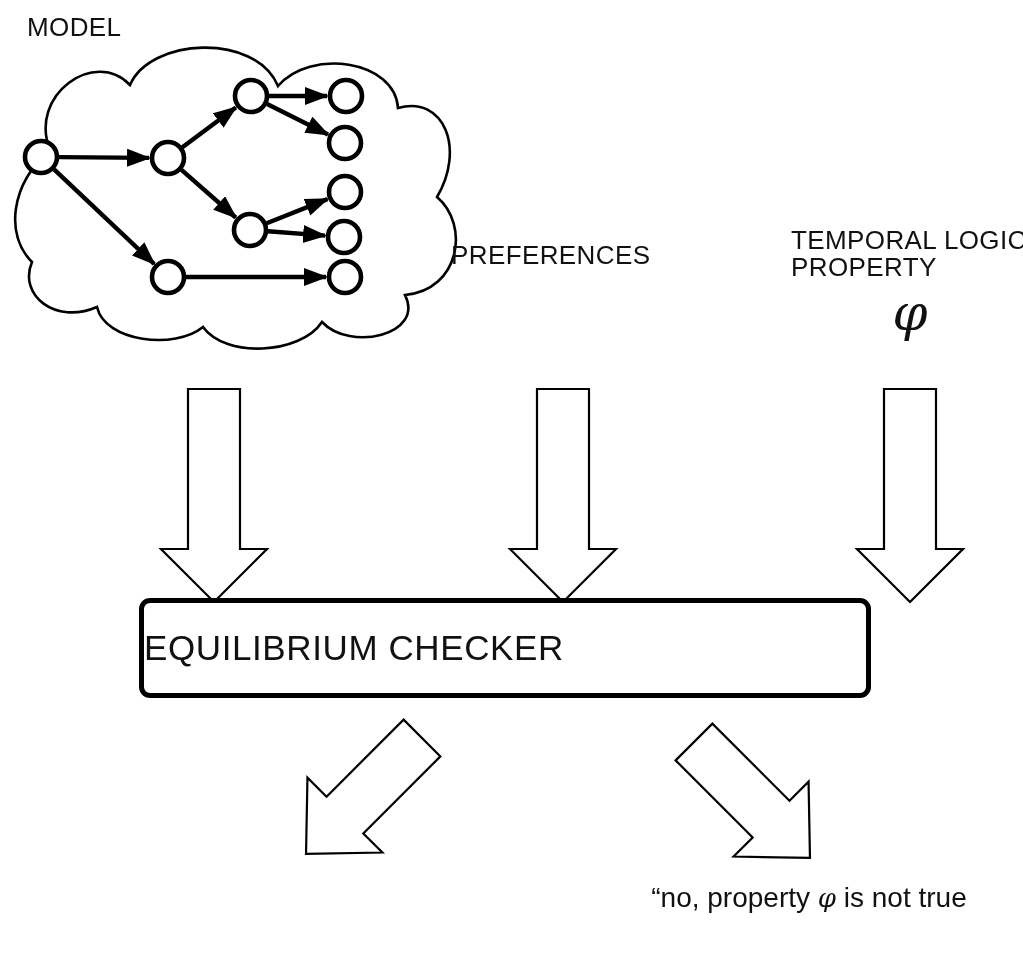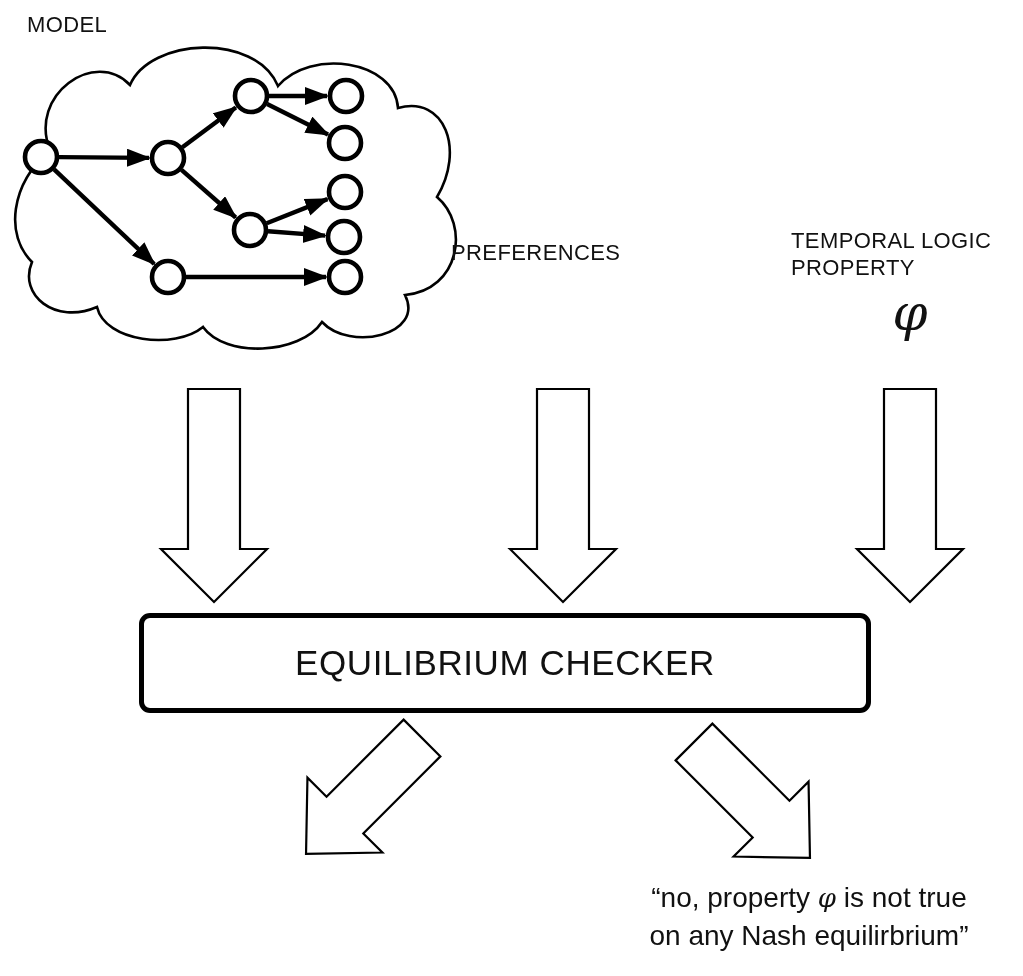--- a/index.html
+++ b/index.html
@@ -11,21 +11,21 @@
     color:#111111;
     overflow:hidden;
   }
   .stage svg{position:absolute;left:0;top:0;}
   .label{
     position:absolute;
     font-family:"Liberation Sans",sans-serif;
     color:#111111;
     white-space:nowrap;
   }
-  .small-caps-label{font-size:22px;letter-spacing:0.4px;}
+  .small-caps-label{font-size:26px;letter-spacing:0.4px;}
   .centered{white-space:normal;}
   .model-label{left:27px;top:12px;}
   .preferences-label{left:451px;top:240px;width:220px;}
   .preferences-math{
     left:428px;top:288px;width:262px;
     font-family:"DejaVu Serif","DejaVu Sans",serif;
     font-size:37px;text-align:center;
   }
   .preferences-math sub{
     font-style:italic;font-size:24px;
@@ -34,26 +34,26 @@
   .math-dots{letter-spacing:4px;}
   .temporal-label{left:791px;top:227px;width:240px;line-height:27px;}
   .temporal-label span{display:block;}
   .phi-symbol{
     left:858px;top:284px;width:104px;
     font-family:"DejaVu Serif","DejaVu Sans",serif;
     font-style:italic;font-size:50px;text-align:center;
   }
   .checker-box{
     position:absolute;
-    left:139px;top:613px;width:732px;height:100px;
+    left:139px;top:598px;width:732px;height:100px;
     box-sizing:border-box;
     border:5px solid #000000;
     border-radius:11px;
     background:#ffffff;
-    display:flex;align-items:center;justify-content:center;
+    display:flex;align-items:center;
   }
   .checker-label{
     font-size:35px;letter-spacing:0.6px;color:#111111;
     font-family:"Liberation Sans",sans-serif;
   }
   .output-text{
     position:absolute;top:879px;width:420px;
     font-size:28px;line-height:38px;text-align:center;
     white-space:normal;
   }
@@ -139,15 +139,15 @@
   </div>
 
   <div class="label phi-symbol">φ</div>
 
   <div class="checker-box">
     <span class="checker-label">EQUILIBRIUM CHECKER</span>
   </div>
 
 
   <div class="label output-text output-no"><span>“no, property </span><span class="inline-phi">φ</span><span> is not true</span><br>
-    <span>on any Nash equilirbrium”</span></div>
+    </div>
 
 </div>
 
 </body></html>

